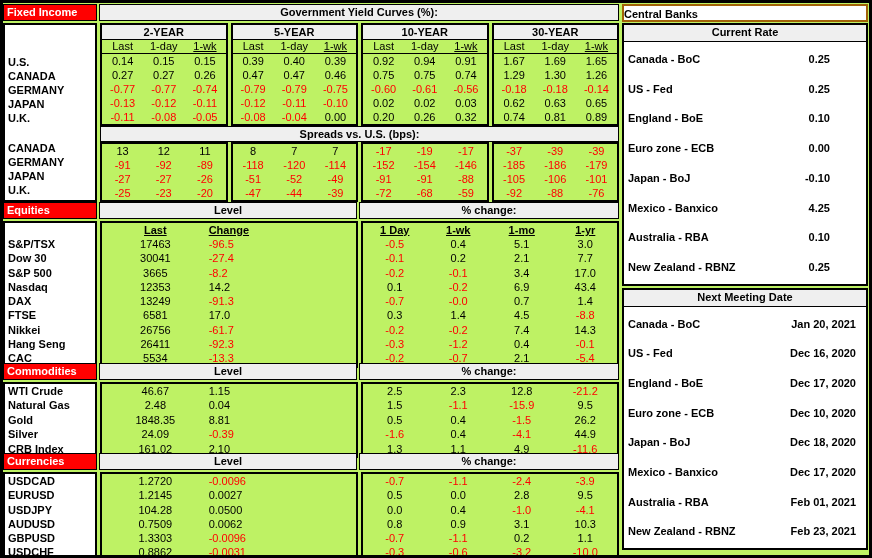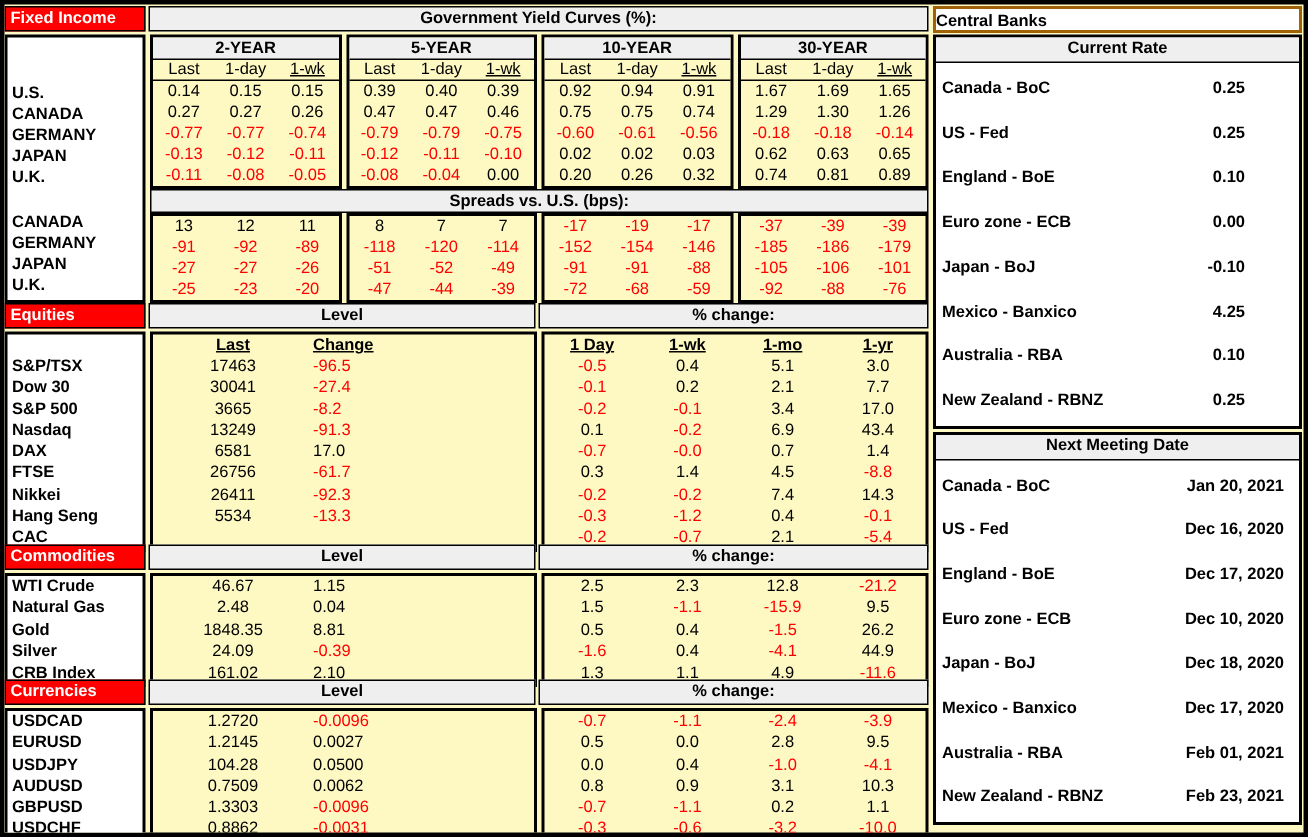--- a/index.html
+++ b/index.html
@@ -1,18 +1,18 @@
 <!DOCTYPE html>
 <html><head>
 <meta charset="utf-8">
 <style>
   * { box-sizing: border-box; margin: 0; padding: 0; }
   html,body { background:#fff; }
   body { font-family: "Liberation Sans", sans-serif; font-size: 11px; color:#000; }
-  .screen { position: relative; width: 872px; height: 558px; background:#fef9c3; border:3px solid #000; overflow:hidden; }
+  .screen { position: relative; width: 872px; height: 558px; background:#bef264; border:3px solid #000; overflow:hidden; }
   .sec { position:absolute; }
 
   
   .trow { display:flex; gap:2px; }
   .redcell { width:94px; height:17px; line-height:15px; background:#ff0000; color:#fff; font-weight:bold; border:1px solid #000; padding-left:3px; }
   .bar { height:17px; line-height:15px; background:#efefef; border:1px solid #000; font-weight:bold; text-align:center; }
   .bar.grow { flex:1; }
 
   
   .body { display:flex; gap:3px; margin-top:2px; }
@@ -389,20 +389,24 @@
           <div class="r lrow">
             <span class="c cl">30041</span>
             <span class="c cc neg">-27.4</span>
           </div>
 
           <div class="r lrow">
             <span class="c cl">3665</span>
             <span class="c cc neg">-8.2</span>
           </div>
 
+          <div class="r lrow">
+            <span class="c cl">12353</span>
+            <span class="c cc">14.2</span>
+          </div>
 
           <div class="r lrow">
             <span class="c cl">13249</span>
             <span class="c cc neg">-91.3</span>
           </div>
 
           <div class="r lrow">
             <span class="c cl">6581</span>
             <span class="c cc">17.0</span>
           </div>

